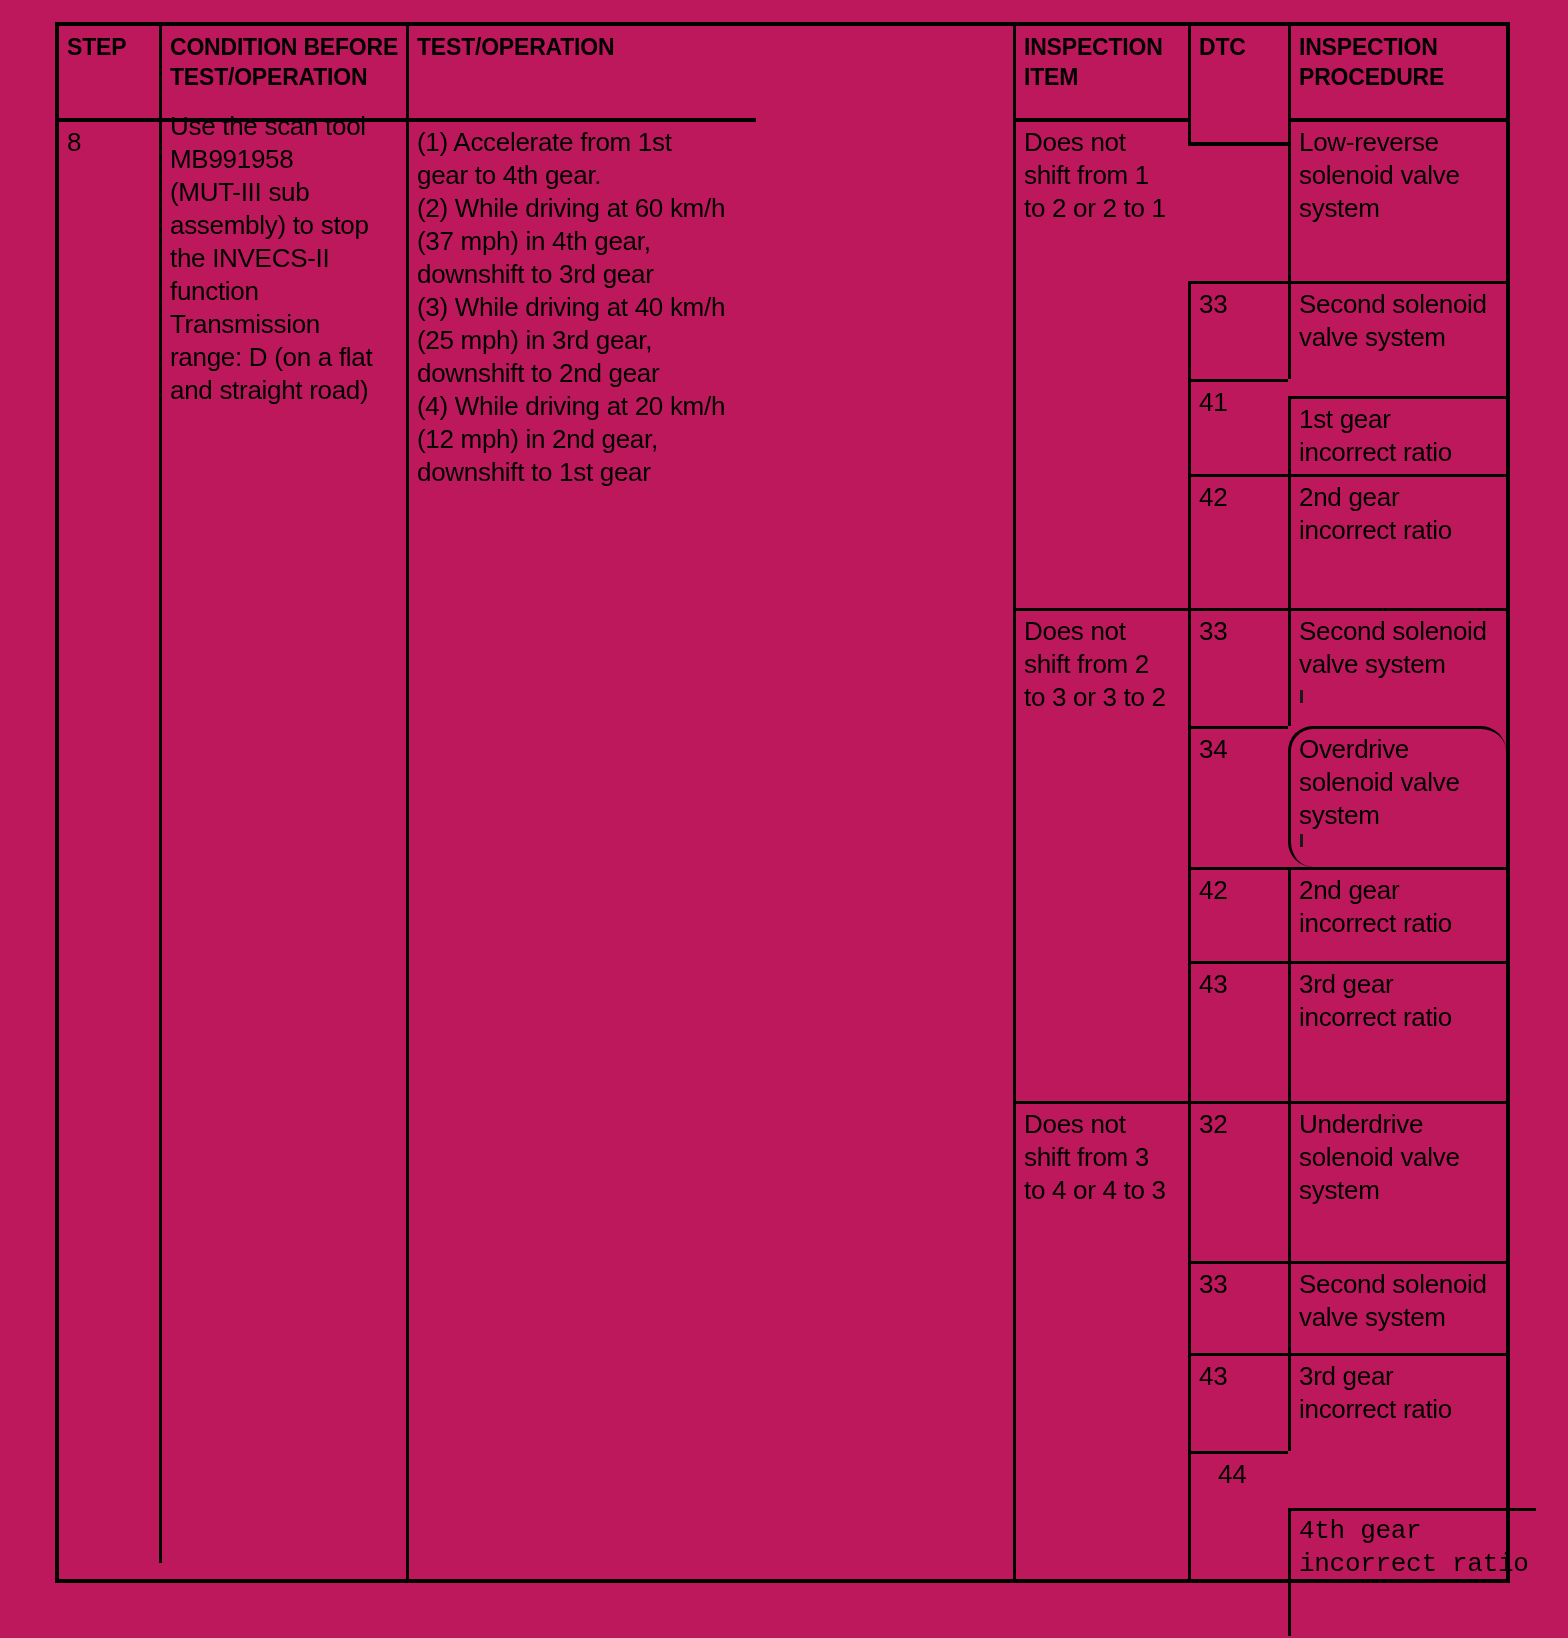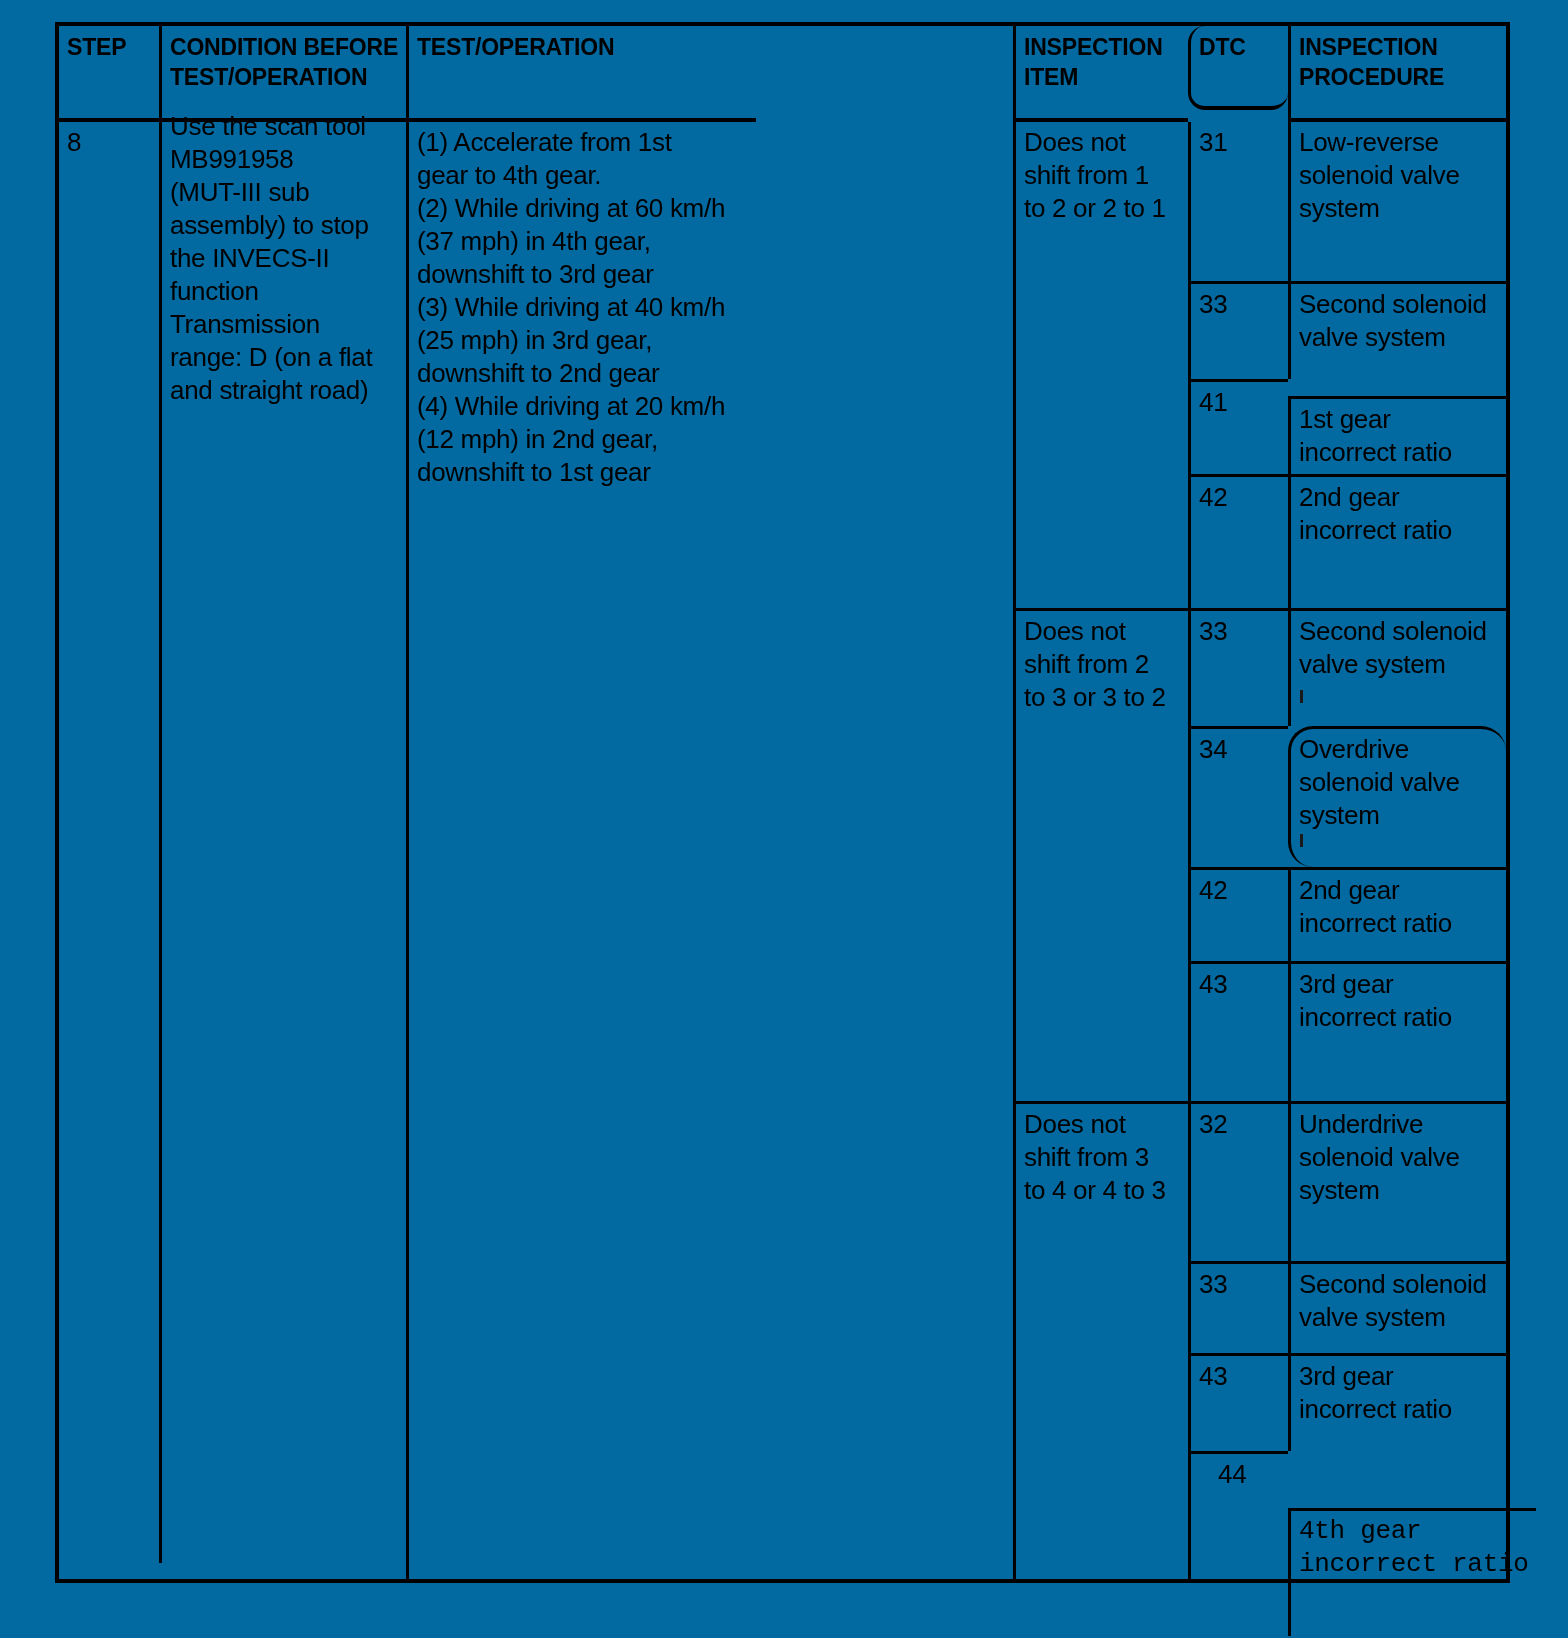--- a/index.html
+++ b/index.html
@@ -1,19 +1,19 @@
 <!DOCTYPE html>
 <html><head>
 <meta charset="utf-8">
 <style>
   html,body{margin:0;padding:0;background:#ffffff;}
   .page{
     position:relative;
     width:1568px;height:1638px;
-    background:#0369a1;
+    background:#be185d;
     font-family:"Liberation Sans", sans-serif;
     color:#000000;
     overflow:hidden;
   }
   .tbl{
     position:absolute;left:55px;top:22px;
     width:1455px;height:1561px;
     border:4px solid #000;
     box-sizing:border-box;
   }
@@ -50,21 +50,21 @@
 
 <div class="page">
   <div class="tbl">
 
     <div class="cell hcell" style="left:0;top:0;width:100px;height:96px;">STEP</div>
     <div class="cell hcell bl" style="left:100px;top:0;width:247px;height:96px;">CONDITION BEFORE
 TEST/OPERATION</div>
     <div class="cell hcell bl" style="left:347px;top:0;width:350px;height:96px;">TEST/OPERATION</div>
     <div class="cell hcell bl" style="left:954px;top:0;width:175px;height:96px;">INSPECTION
 ITEM</div>
-    <div class="cell hcell bl" style="left:1129px;top:0;width:100px;height:84px;border-radius:17px;">DTC</div>
+    <div class="cell hcell bl" style="left:1129px;top:0;width:100px;height:120px;">DTC</div>
     <div class="cell hcell bl" style="left:1229px;top:0;width:218px;height:96px;">INSPECTION
 PROCEDURE</div>
 
     <div class="cell bcell" style="left:0;top:96px;width:100px;height:1457px;">8</div>
     <div class="cell bcell bl" style="left:100px;top:80px;width:247px;height:1457px;">Use the scan tool
 MB991958
 (MUT-III sub
 assembly) to stop
 the INVECS-II
 function
@@ -86,21 +86,20 @@
     <div class="cell bcell bl" style="left:954px;top:96px;width:175px;height:486px;">Does not
 shift from 1
 to 2 or 2 to 1</div>
     <div class="cell bcell bl bt" style="left:954px;top:582px;width:175px;height:493px;">Does not
 shift from 2
 to 3 or 3 to 2</div>
     <div class="cell bcell bl bt" style="left:954px;top:1075px;width:175px;height:478px;">Does not
 shift from 3
 to 4 or 4 to 3</div>
 
-    <div class="cell bcell bl" style="left:1129px;top:96px;width:100px;height:159px;">31</div>
     <div class="cell bcell bl" style="left:1229px;top:96px;width:218px;height:159px;">Low-reverse
 solenoid valve
 system</div>
 
     <div class="cell bcell bl bt" style="left:1129px;top:255px;width:100px;height:98px;">33</div>
     <div class="cell bcell bl bt" style="left:1229px;top:255px;width:218px;height:98px;">Second solenoid
 valve system</div>
 
     <div class="cell bcell bl bt" style="left:1129px;top:353px;width:100px;height:95px;">41</div>
     <div class="cell bcell bl bt" style="left:1229px;top:370px;width:218px;height:95px;">1st gear

